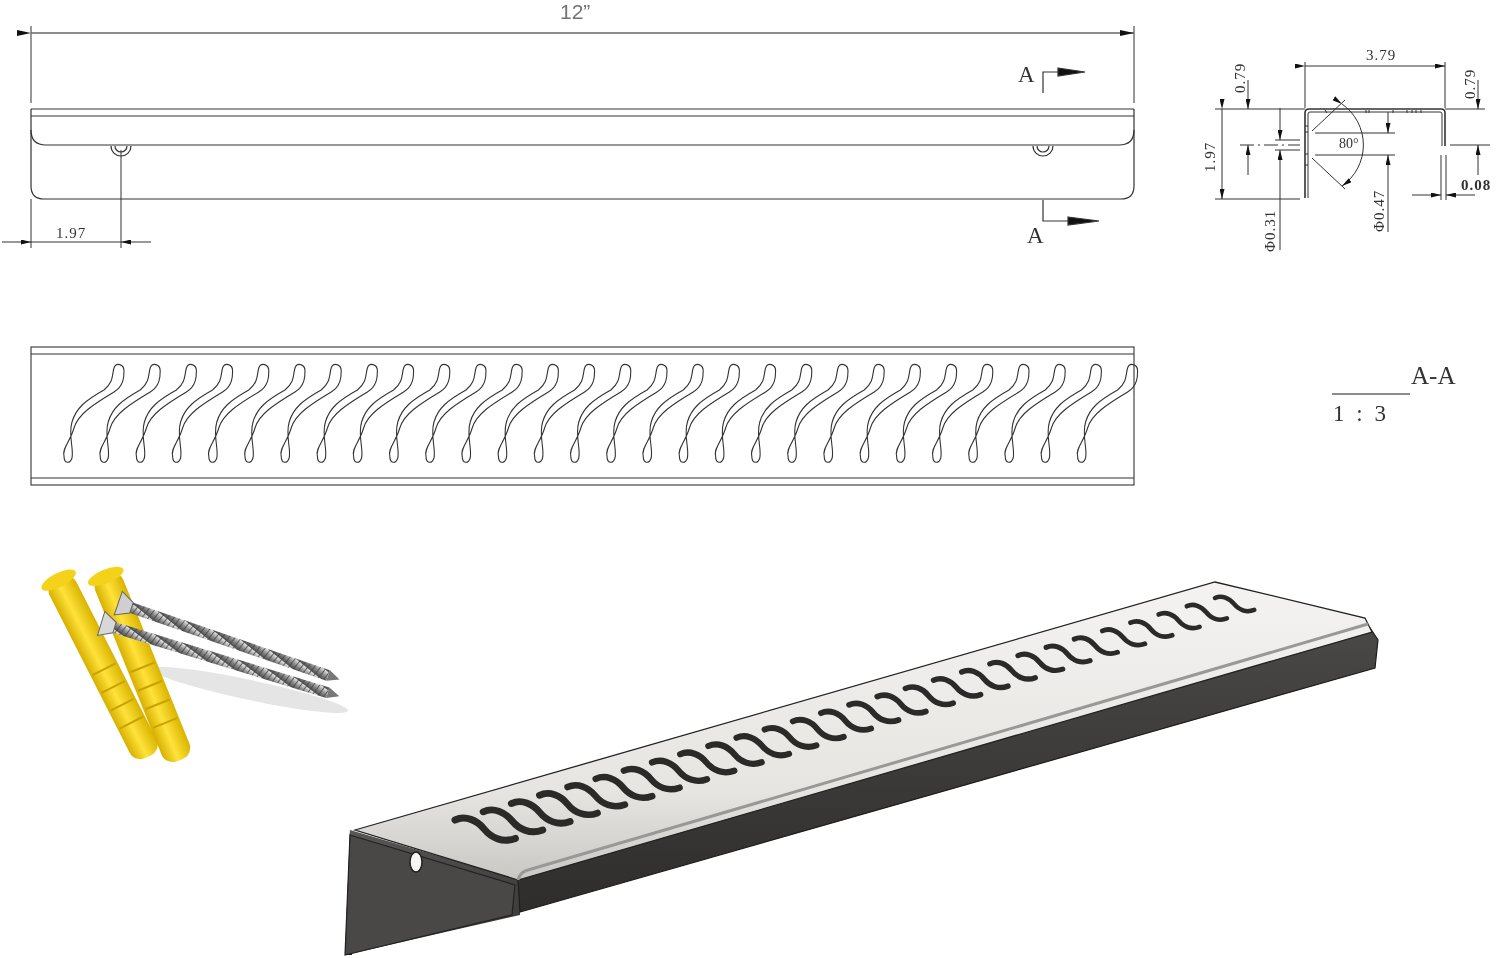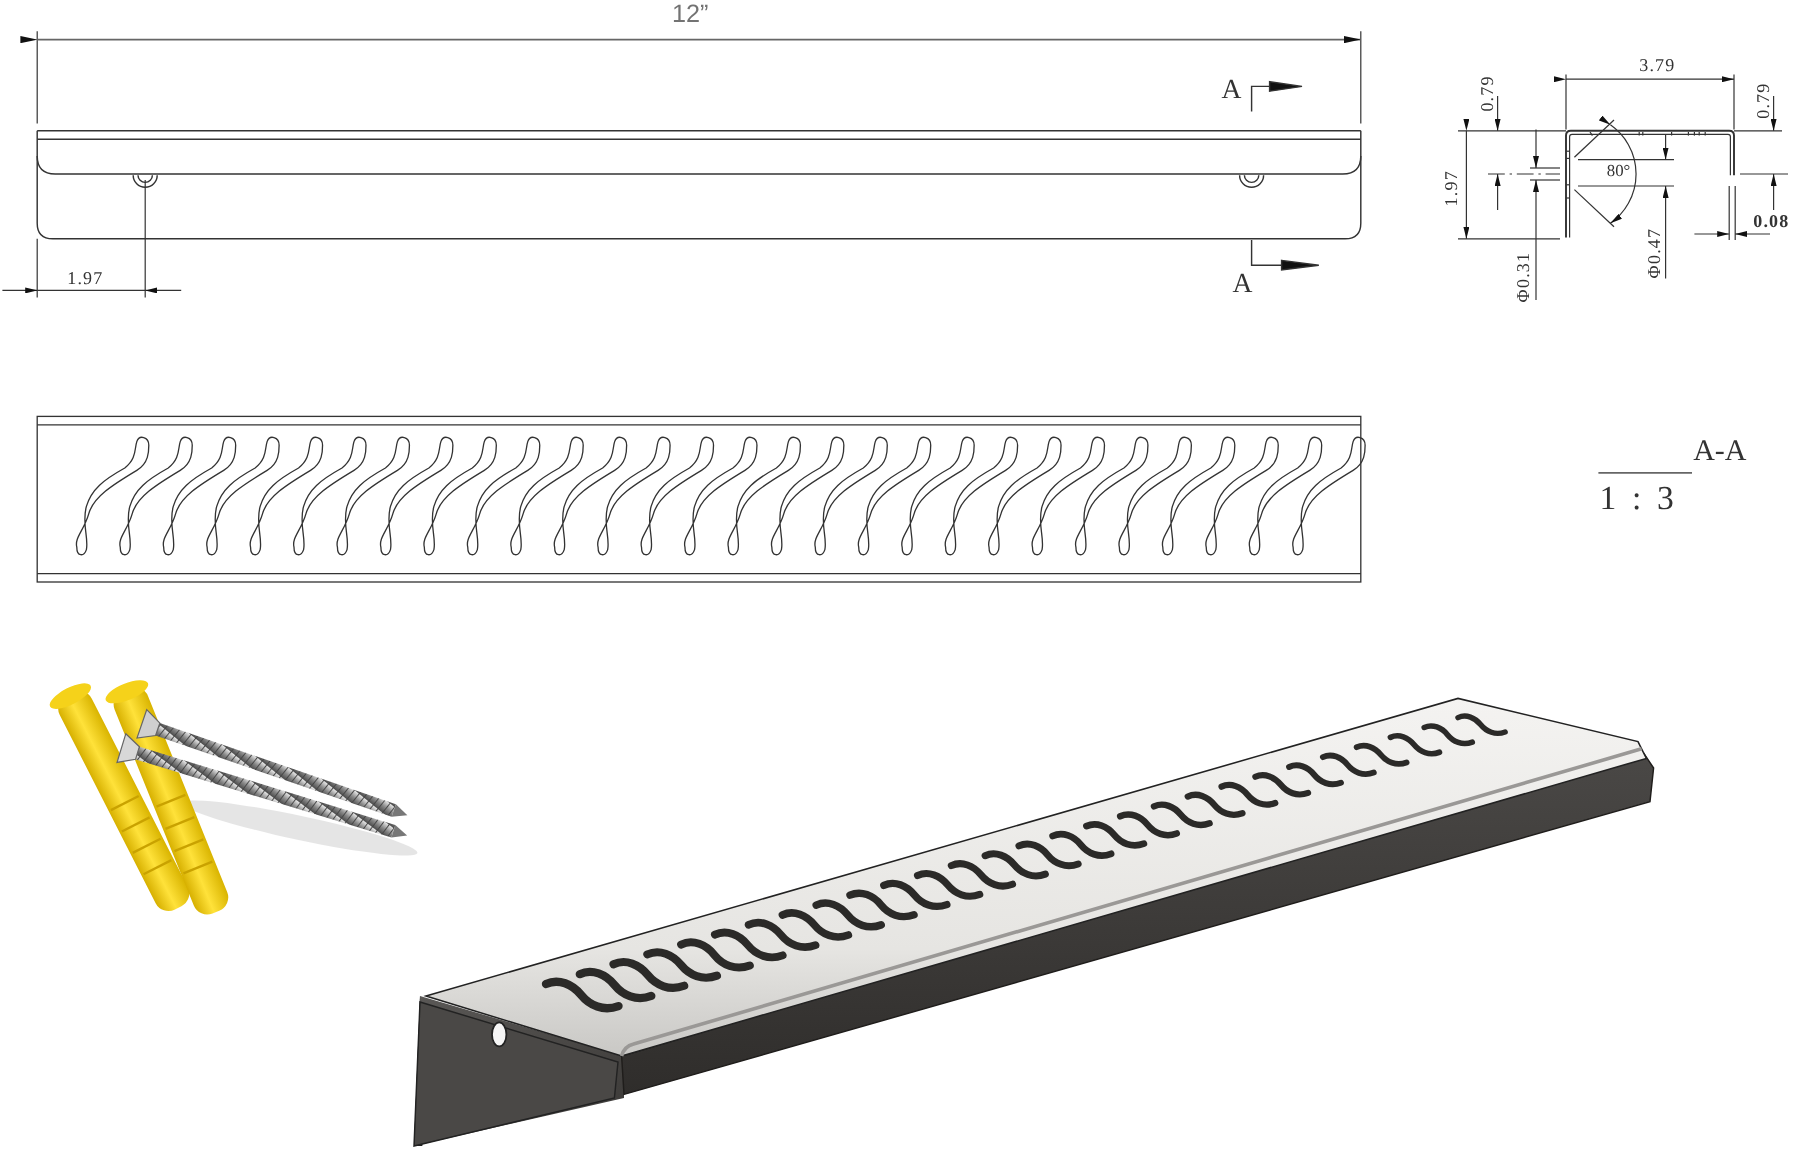--- a/index.html
+++ b/index.html
@@ -274,13 +274,13 @@
 <div class="lbl serif" style="left:1366px;top:48px;font-size:15px;letter-spacing:1px;">3.79</div>
 <div class="lbl serif vert" style="left:1233px;top:93px;font-size:15px;letter-spacing:1px;">0.79</div>
 <div class="lbl serif vert" style="left:1463px;top:99px;font-size:15px;letter-spacing:1px;">0.79</div>
 <div class="lbl serif vert" style="left:1203px;top:172px;font-size:15px;letter-spacing:1px;">1.97</div>
 <div class="lbl serif vert" style="left:1263px;top:252px;font-size:15px;letter-spacing:1px;">Φ0.31</div>
 <div class="lbl serif vert" style="left:1372px;top:232px;font-size:15px;letter-spacing:1px;">Φ0.47</div>
 <div class="lbl serif" style="left:1339px;top:137px;font-size:14px;">80°</div>
 <div class="lbl serif" style="left:1461px;top:178px;font-size:15px;letter-spacing:1px;font-weight:bold;">0.08</div>
 
 <div class="lbl serif" style="left:1363px;top:363px;font-size:25px;margin-left:48px;">A-A</div>
-<div class="lbl serif" style="left:1333px;top:402px;font-size:28px;word-spacing:6px;">1 : 3</div>
+<div class="lbl serif" style="left:1333px;top:402px;font-size:23px;word-spacing:6px;">1 : 3</div>
 
 </body></html>

